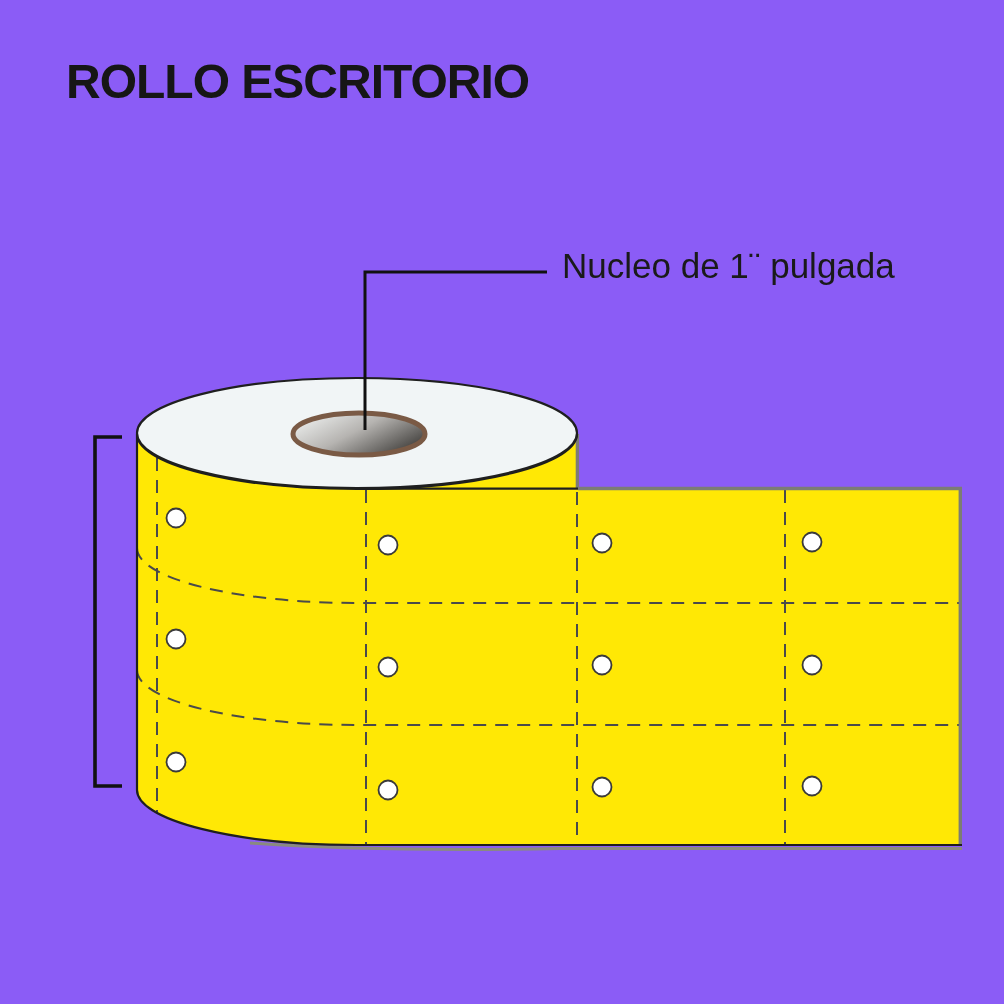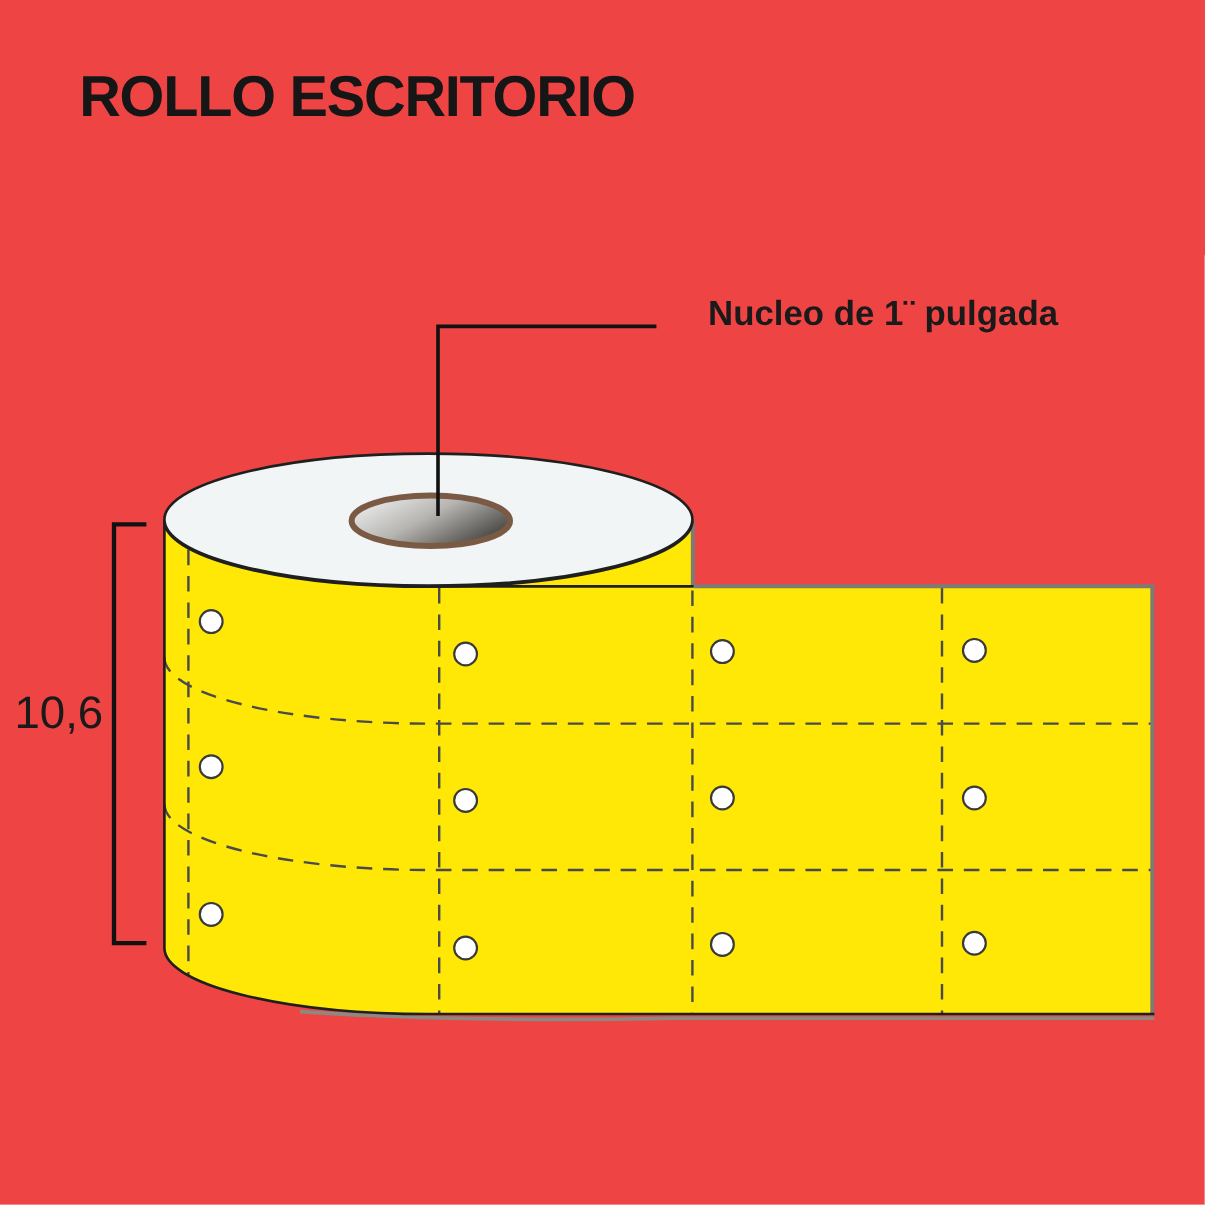--- a/index.html
+++ b/index.html
@@ -5,44 +5,44 @@
   html, body {
     margin: 0;
     padding: 0;
     background: #ffffff;
     font-family: "Liberation Sans", sans-serif;
   }
   .canvas {
     position: relative;
     width: 1004px;
     height: 1004px;
-    background: #ef4444;
+    background: #8b5cf6;
     overflow: hidden;
   }
   .diagram-svg {
     position: absolute;
     left: 0;
     top: 0;
   }
   .page-title {
     position: absolute;
     left: 66px;
     top: 54px;
     font-size: 48px;
     font-weight: 600;
     letter-spacing: -1px;
     color: #161616;
     white-space: nowrap;
   }
   .core-label {
     position: absolute;
-    left: 590px;
+    left: 562px;
     top: 246px;
-    font-size: 29px;
-    font-weight: 700;
+    font-size: 35px;
+    font-weight: 400;
     color: #1a1a1a;
     white-space: nowrap;
   }
   .dim-label {
     position: absolute;
     left: 0px;
     top: 574px;
     width: 98px;
     text-align: center;
     font-size: 38px;
@@ -142,16 +142,15 @@
     <path class="leader" d="M 365,430 L 365,272 L 547,272"></path>
 
     <path class="bracket" d="M 122,437 L 95,437 L 95,786 L 122,786"></path>
   </svg>
 
   <div class="page-title">ROLLO ESCRITORIO</div>
 
   <div class="core-label">Nucleo de 1¨ pulgada</div>
 
   <div class="dim-label">
-    <div>10,6</div>
   </div>
 
 </div>
 
 </body></html>

